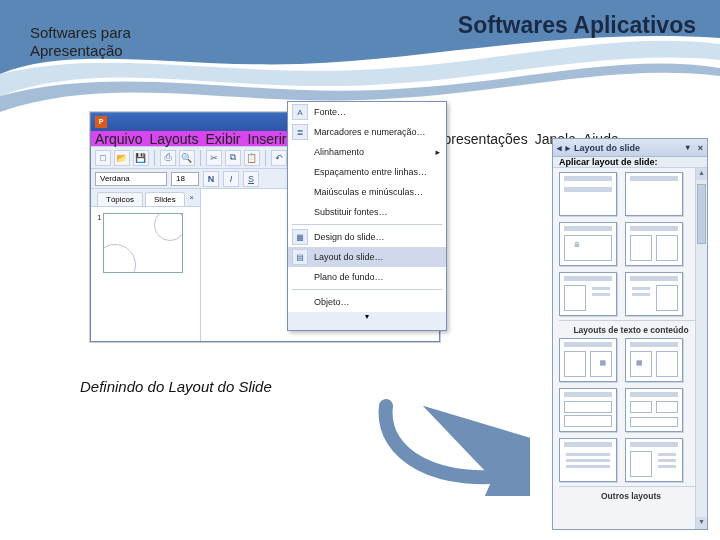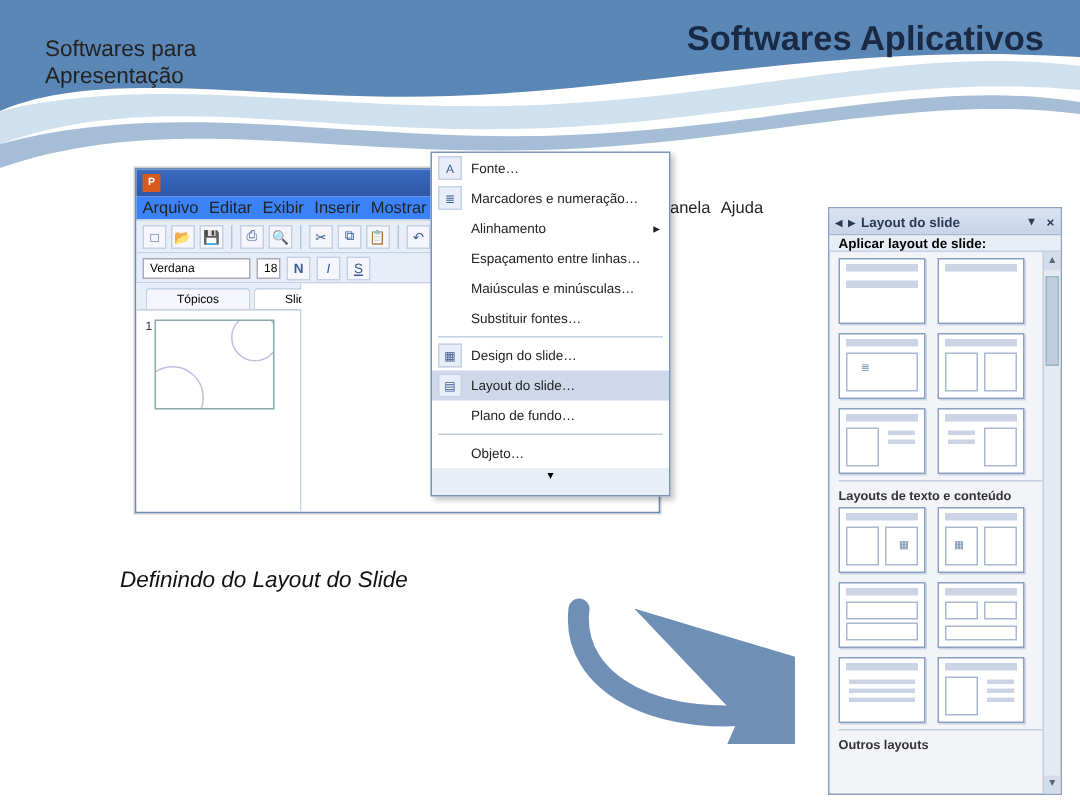--- a/index.html
+++ b/index.html
@@ -36,22 +36,22 @@
   .titlebar {
     height: 18px; background: linear-gradient(#3b6bbf, #2d57a5);
     color: #fff; display: flex; align-items: center; padding: 0 4px;
     gap: 4px;
   }
   .titlebar .pp-icon {
     width: 12px; height: 12px; background: #d95a1c; display: inline-block;
     font-size: 7px; color:#fff; text-align:center; line-height:12px; font-weight:bold;
   }
   .menubar {
-    height: 16px; background: #3b82f6; display: flex; align-items: center;
-    padding: 0 4px; gap: 7px; font-size: 11px; color: #222;
+    height: 16px; background: #d946ef; display: flex; align-items: center;
+    padding: 0 4px; gap: 7px; font-size: 14px; color: #222;
     border-bottom: 1px solid #c4d0e4;
   }
   .menubar span { cursor: default; }
   .toolbar {
     height: 22px; background: #e8eef8; display: flex; align-items: center;
     padding: 0 4px; gap: 3px; border-bottom: 1px solid #c4d0e4;
   }
   .tbtn {
     width: 16px; height: 16px; background: #f4f6fb; border: 1px solid #c4d0e4;
     display:flex; align-items:center; justify-content:center; font-size:9px; color:#3a5a90;
@@ -60,21 +60,21 @@
   .fontbar {
     height: 20px; background: #e8eef8; display: flex; align-items: center;
     padding: 0 4px; gap: 4px; border-bottom: 1px solid #c4d0e4;
   }
   .fontsel {
     height: 14px; background: #fff; border: 1px solid #aab; font-size:8px;
     display:flex; align-items:center; padding:0 4px;
   }
   .workarea { display:flex; height: calc(100% - 76px); }
   .tabstrip { height: 18px; background:#e8eef8; border-bottom:1px solid #c4d0e4; display:flex; align-items:flex-end; padding-left:6px; font-size:8px;}
-  .tab { padding:2px 20px; border:1px solid #c4d0e4; border-bottom:none; background:#f4f6fb; margin-right:2px; border-radius:3px 3px 0 0;}
+  .tab { padding:2px 8px; border:1px solid #c4d0e4; border-bottom:none; background:#f4f6fb; margin-right:2px; border-radius:3px 3px 0 0;}
   .tab.active { background:#fff; }
   .tabx { margin-left:auto; margin-right:6px; align-self:center; color:#555;}
   .left-pane { width: 110px; background:#fff; border-right:1px solid #c4d0e4; display:flex; flex-direction:column;}
   .thumb-area { flex:1; padding:6px; display:flex; gap:2px; }
   .thumb-num { font-size:8px; color:#333;}
   .thumb { width:80px; height:60px; border:1px solid #8aa; background:#fff; position:relative; overflow:hidden;}
   .thumb::before, .thumb::after { content:""; position:absolute; border-radius:50%; border:1px solid #cbd; }
   .thumb::before { width:40px; height:40px; left:-10px; top:30px; }
   .thumb::after { width:30px; height:30px; left:50px; top:-5px; }
   .main-pane { flex:1; background:#fff; }
@@ -106,21 +106,21 @@
   .tp-title {
     height:18px; background:linear-gradient(#dbe4f2,#c6d3e8); border-bottom:1px solid #aab9d2;
     display:flex; align-items:center; padding:0 4px; font-weight:bold; color:#2a3a55;
     gap:4px;
   }
   .tp-title .chev { margin-left:auto; font-size:8px; color:#2a3a55;}
   .tp-sub {
     padding:0 6px; font-weight:bold; background:#e8edf5; border-bottom:1px solid #c4d0e4;
   }
   .tp-scroll { flex:1; overflow:hidden; padding:4px 4px 4px 6px; position:relative;}
-  .tp-section-label { font-size:8.5px; font-weight:bold; margin:4px 0 3px 0; color:#333;}
+  .tp-section-label { font-size:8.5px; font-weight:bold; margin:4px 0 3px 0; color:#333;text-align:center;}
   .tp-grid { display:grid; grid-template-columns: repeat(2, 58px); gap:6px 8px; margin-bottom:4px;}
   .lay {
     width:58px; height:44px; background:#fff; border:1px solid #8aa0c0; position:relative;
     box-shadow: 1px 1px 0 #cbd4e4;
   }
   .lay .tt { position:absolute; top:3px; left:4px; right:4px; height:5px; background:#cbd4e4;}
   .lay .bx { position:absolute; background:#cbd4e4;}
   .lay .bd { position:absolute; border:1px solid #aab9d2; background:#fff;}
   .lay .ic5 { position:absolute; font-size:7px; color:#6a84a8; }
   .tp-scrollbar {
@@ -158,21 +158,21 @@
   <div>Apresentação</div>
 </div>
 <div class="header-title">Softwares Aplicativos</div>
 
 <div class="pp-window">
   <div class="titlebar">
     <span class="pp-icon">P</span>
   </div>
   <div class="menubar">
     <span>Arquivo</span>
-    <span>Editar</span>
+    <span>Layouts</span>
     <span>Exibir</span>
     <span>Inserir</span>
     <span>Mostrar</span>
     <span>Ferramentas</span>
     <span>Apresentações</span>
     <span>Janela</span>
     <span>Ajuda</span>
   </div>
   <div class="toolbar">
     <div class="tbtn">□</div>
@@ -186,21 +186,21 @@
     <div class="tbtn">⧉</div>
     <div class="tbtn">📋</div>
     <div class="tsep"></div>
     <div class="tbtn">↶</div>
     <div class="tbtn">↷</div>
   </div>
   <div class="fontbar">
     <div class="fontsel" style="width:72px">
         <span>Verdana</span>
       </div>
-    <div class="fontsel" style="width:16px">
+    <div class="fontsel" style="width:28px">
         <span>18</span>
       </div>
     <div class="tbtn">
         <b>N</b>
       </div>
     <div class="tbtn">
         <i>I</i>
       </div>
     <div class="tbtn">
         <u>S</u>

